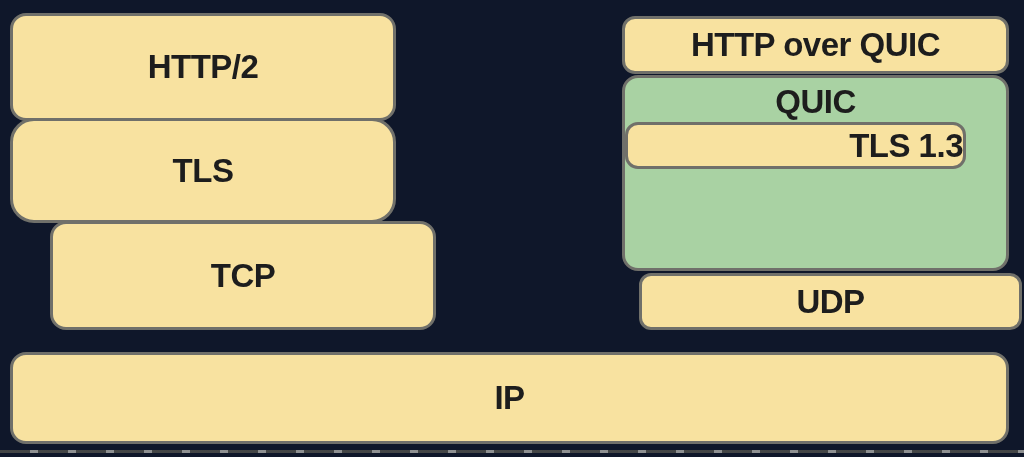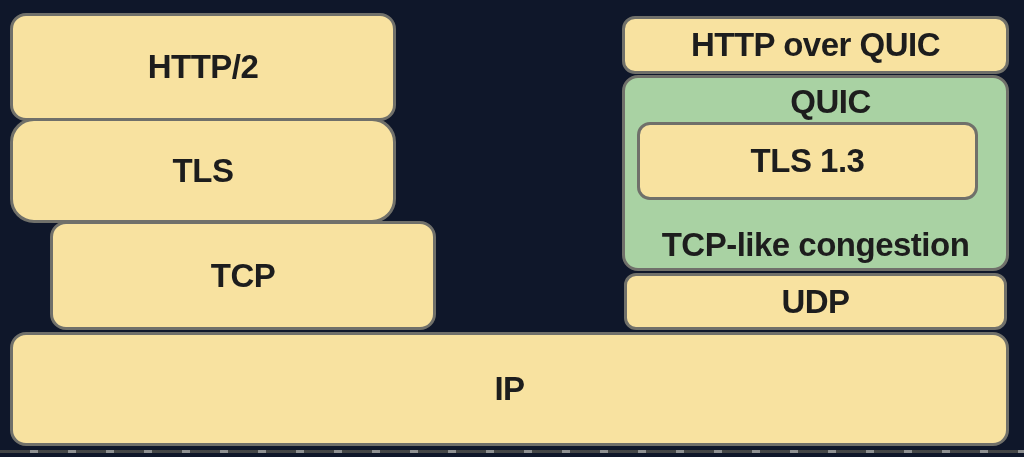--- a/index.html
+++ b/index.html
@@ -30,38 +30,38 @@
   }
   .yellow { background: #f8e2a0; }
   .green  { background: #a9d2a3; }
 
   
   #box-http2 { left: 10px; top: 13px;  width: 386px; height: 108px; }
   #box-tls   { left: 10px; top: 118px; width: 386px; height: 105px; border-radius: 24px; }
   #box-tcp   { left: 10px; top: 221px; width: 386px; height: 109px; margin-left: 40px; }
 
   
-  #box-ip    { left: 10px; top: 332px; width: 999px; height: 114px; }
+  #box-ip    { left: 10px; top: 352px; width: 999px; height: 92px; }
 
   
   #box-hoq   { left: 622px; top: 16px;  width: 387px; height: 58px; border-radius: 13px; }
   #box-quic  { left: 622px; top: 75px;  width: 387px; height: 196px;
                display: block; }
   #quic-label {
     position: absolute; left: 0; top: 4px; width: 100%;
     text-align: center; font-weight: bold; font-size: 33px;
-    letter-spacing: -0.5px; color: #1d1d1d; line-height: 40px; padding-left: 15px;
+    letter-spacing: -0.5px; color: #1d1d1d; line-height: 40px;
   }
-  #box-tls13 { left: 12px; top: 44px; width: 341px; height: 78px; border-radius: 13px; }
+  #box-tls13 { left: 0px; top: 44px; width: 341px; height: 47px; border-radius: 13px; justify-content: flex-end; }
   #congestion-text {
     position: absolute; left: 0; bottom: 5px; width: 100%;
     text-align: center; font-weight: bold; font-size: 33px;
     letter-spacing: -0.5px; color: #1d1d1d; line-height: 37px;
   }
-  #box-udp   { left: 624px; top: 273px; width: 383px; height: 57px; border-radius: 12px; }
+  #box-udp   { left: 639px; top: 273px; width: 383px; height: 57px; border-radius: 12px; }
 
   
   #bottom-line {
     position: absolute; left: 0; top: 450px; width: 1024px; height: 3px;
     background: repeating-linear-gradient(90deg,
       #55554f 0px, #55554f 30px,
       #b9b9b4 30px, #b9b9b4 38px);
     opacity: 0.75;
   }
 </style>
@@ -83,21 +83,20 @@
   <div class="box yellow" id="box-hoq">
     <span>HTTP over QUIC</span>
   </div>
 
   <div class="box green" id="box-quic">
     <div id="quic-label">QUIC</div>
     <div class="box yellow" id="box-tls13">
       <span>TLS 1.3</span>
     </div>
     <div id="congestion-text">
-      <div>TCP-like congestion</div>
     </div>
   </div>
 
   <div class="box yellow" id="box-udp">
     <span>UDP</span>
   </div>
 
   <div class="box yellow" id="box-ip">
     <span>IP</span>
   </div>

